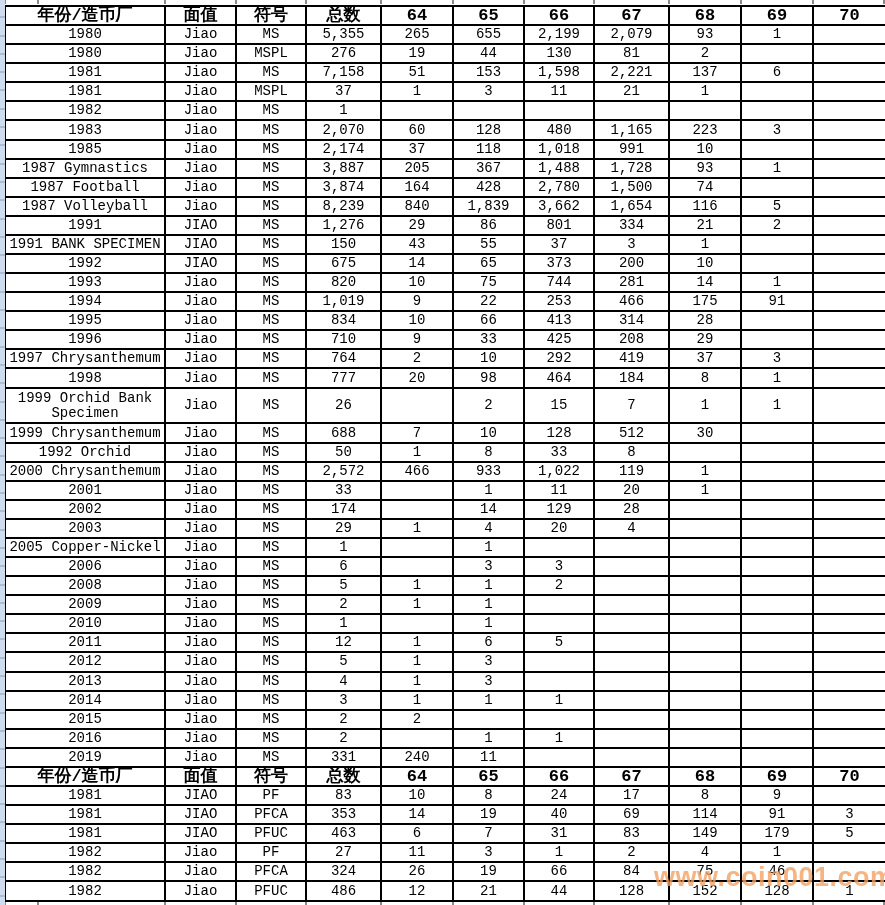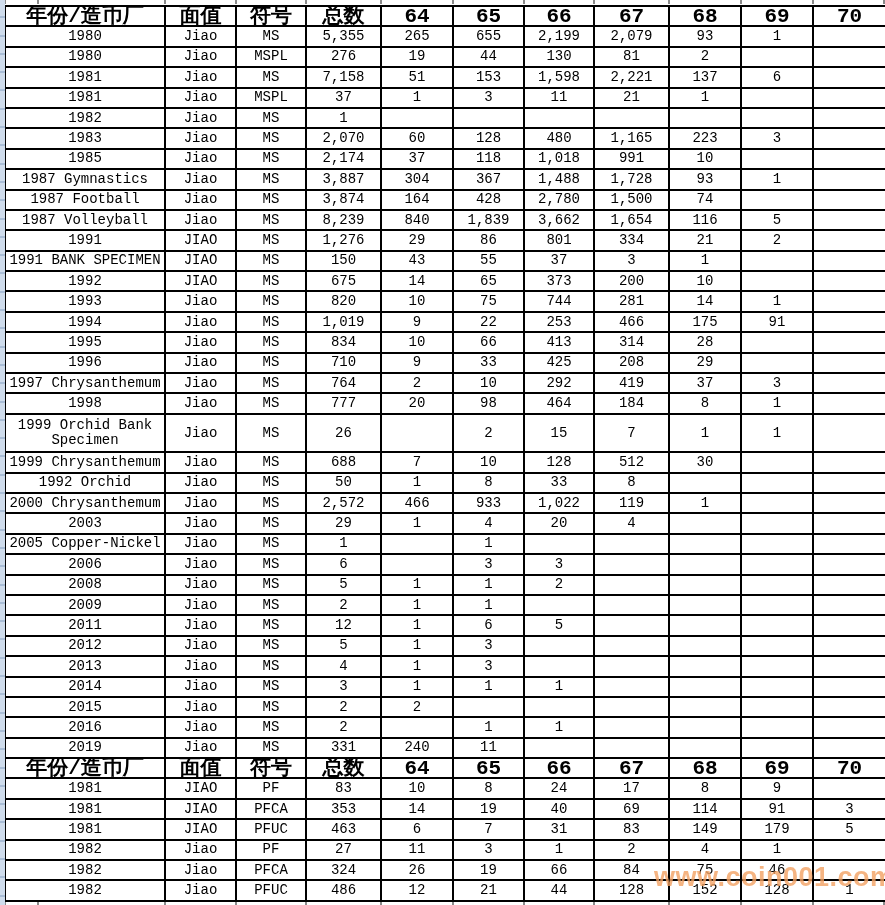--- a/index.html
+++ b/index.html
@@ -38,21 +38,21 @@
     text-align: center;
     vertical-align: middle;
     padding: 0;
     font-size: 14px;
     line-height: 15px;
     overflow: hidden;
     white-space: nowrap;
   }
   .grid th {
     font-weight: bold;
-    font-size: 21px;
+    font-size: 17px;
   }
   .grid td.name-col, .grid th.name-col {
     white-space: normal;
   }
   
   .stub {
     position: absolute;
     width: 2px; height: 4px;
     background: #8a8a8a;
     z-index: 1;
@@ -193,21 +193,21 @@
           <td>991</td>
           <td>10</td>
           <td></td>
           <td></td>
         </tr>
         <tr>
           <td class="name-col">1987 Gymnastics</td>
           <td>Jiao</td>
           <td>MS</td>
           <td>3,887</td>
-          <td>304</td>
+          <td>205</td>
           <td>367</td>
           <td>1,488</td>
           <td>1,728</td>
           <td>93</td>
           <td>1</td>
           <td></td>
         </tr>
         <tr>
           <td class="name-col">1987 Football</td>
           <td>Jiao</td>
@@ -397,20 +397,46 @@
           <td>2,572</td>
           <td>466</td>
           <td>933</td>
           <td>1,022</td>
           <td>119</td>
           <td>1</td>
           <td></td>
           <td></td>
         </tr>
         <tr>
+          <td class="name-col">2001</td>
+          <td>Jiao</td>
+          <td>MS</td>
+          <td>33</td>
+          <td></td>
+          <td>1</td>
+          <td>11</td>
+          <td>20</td>
+          <td>1</td>
+          <td></td>
+          <td></td>
+        </tr>
+        <tr>
+          <td class="name-col">2002</td>
+          <td>Jiao</td>
+          <td>MS</td>
+          <td>174</td>
+          <td></td>
+          <td>14</td>
+          <td>129</td>
+          <td>28</td>
+          <td></td>
+          <td></td>
+          <td></td>
+        </tr>
+        <tr>
           <td class="name-col">2003</td>
           <td>Jiao</td>
           <td>MS</td>
           <td>29</td>
           <td>1</td>
           <td>4</td>
           <td>20</td>
           <td>4</td>
           <td></td>
           <td></td>
@@ -454,20 +480,33 @@
           <td></td>
           <td></td>
           <td></td>
         </tr>
         <tr>
           <td class="name-col">2009</td>
           <td>Jiao</td>
           <td>MS</td>
           <td>2</td>
           <td>1</td>
+          <td>1</td>
+          <td></td>
+          <td></td>
+          <td></td>
+          <td></td>
+          <td></td>
+        </tr>
+        <tr>
+          <td class="name-col">2010</td>
+          <td>Jiao</td>
+          <td>MS</td>
+          <td>1</td>
+          <td></td>
           <td>1</td>
           <td></td>
           <td></td>
           <td></td>
           <td></td>
           <td></td>
         </tr>
         <tr>
           <td class="name-col">2011</td>
           <td>Jiao</td>

